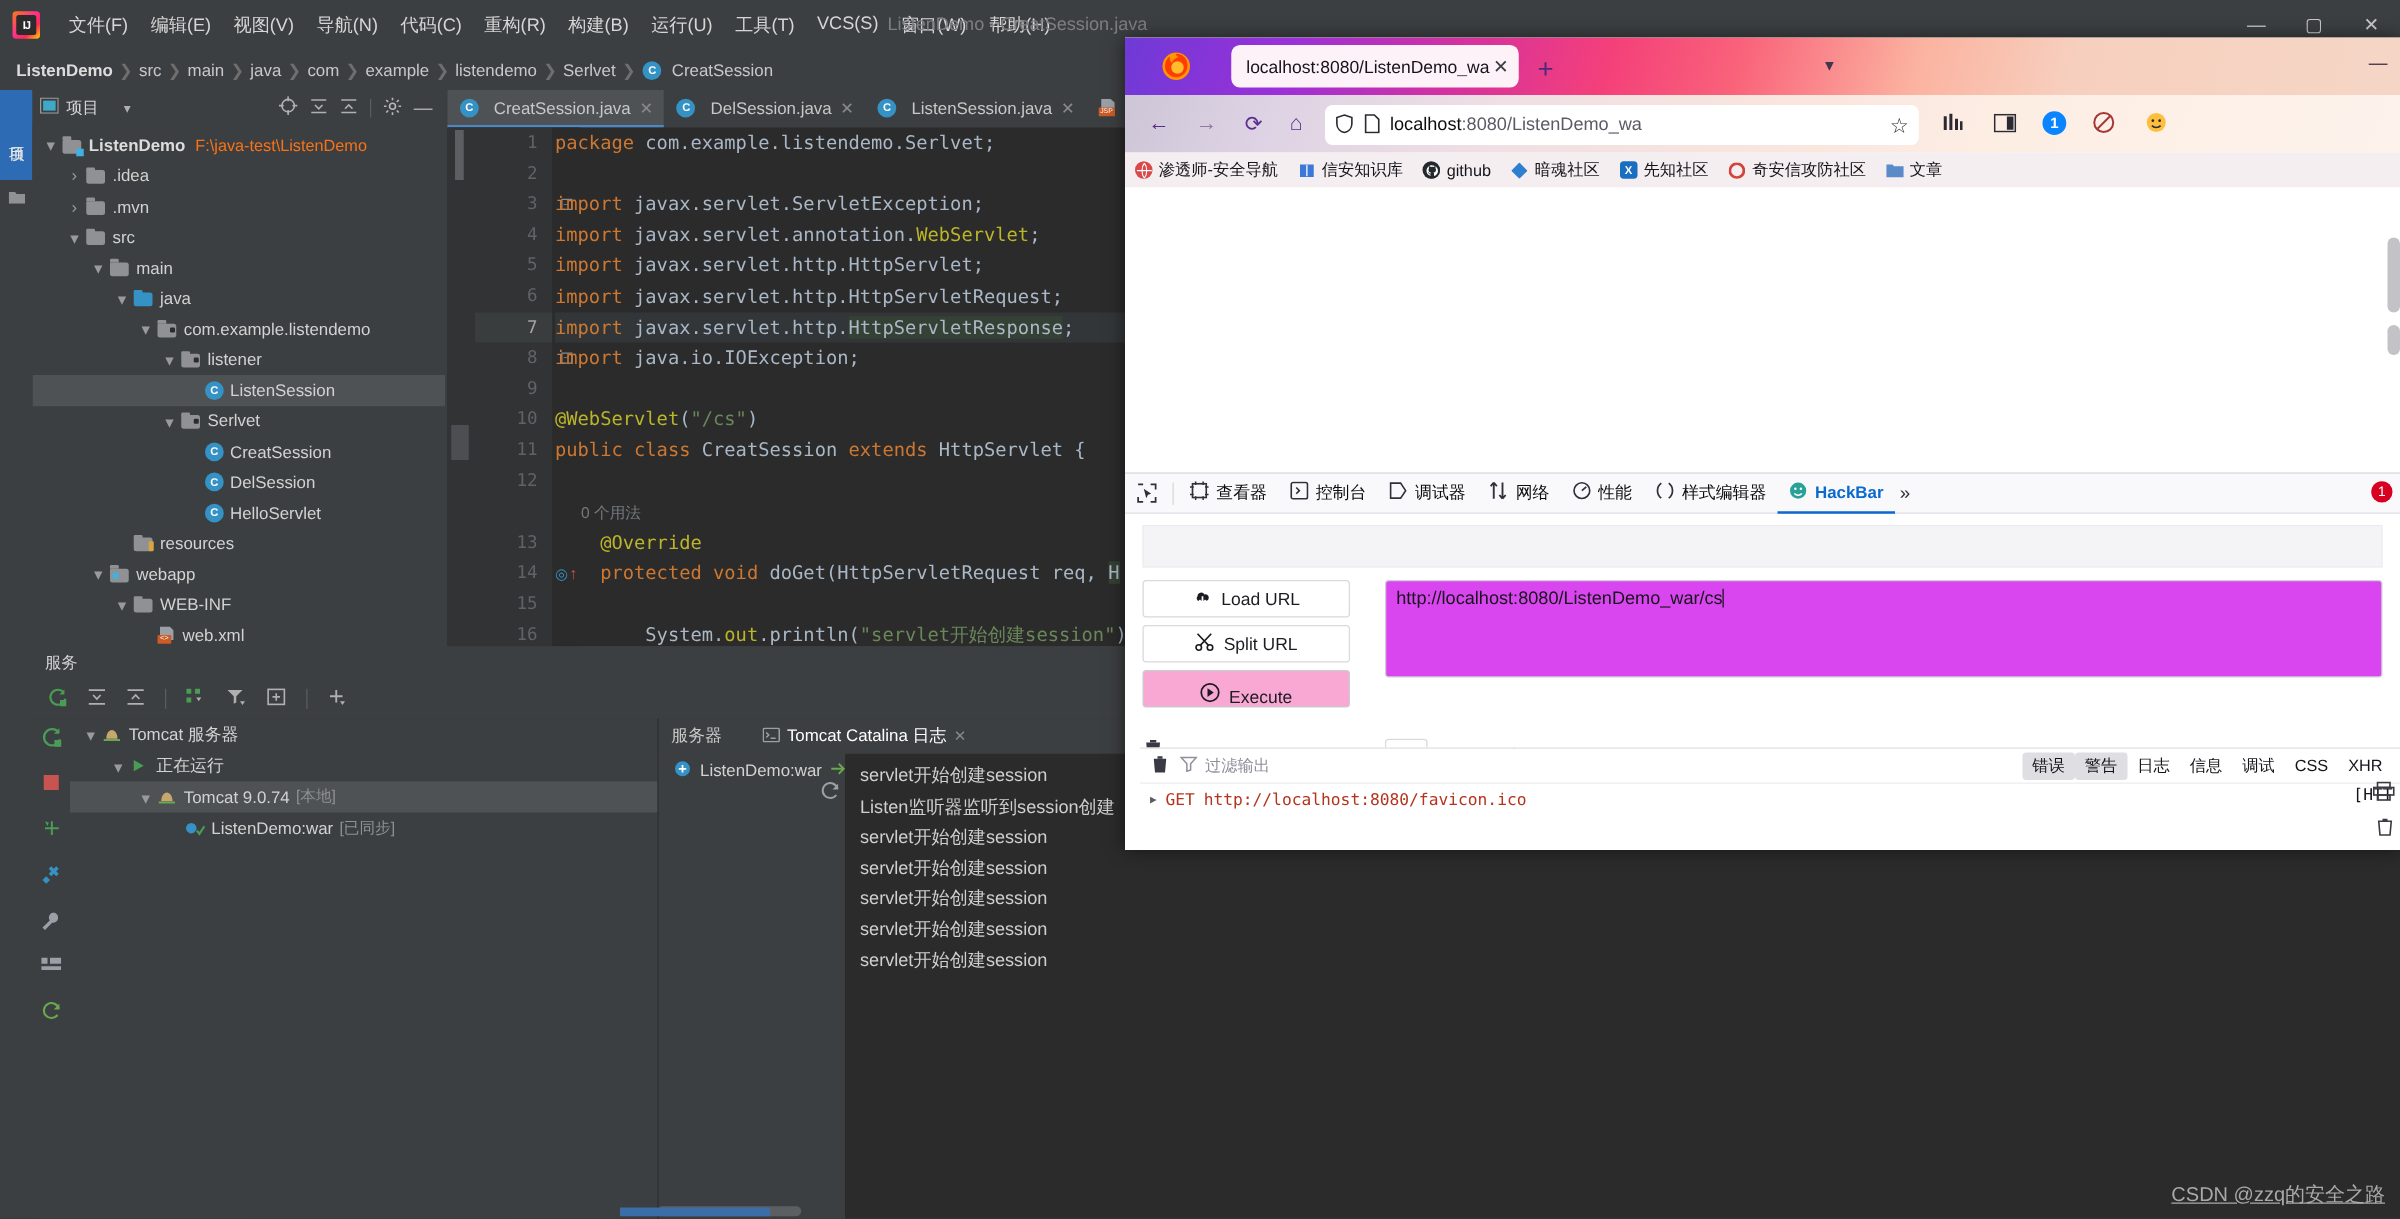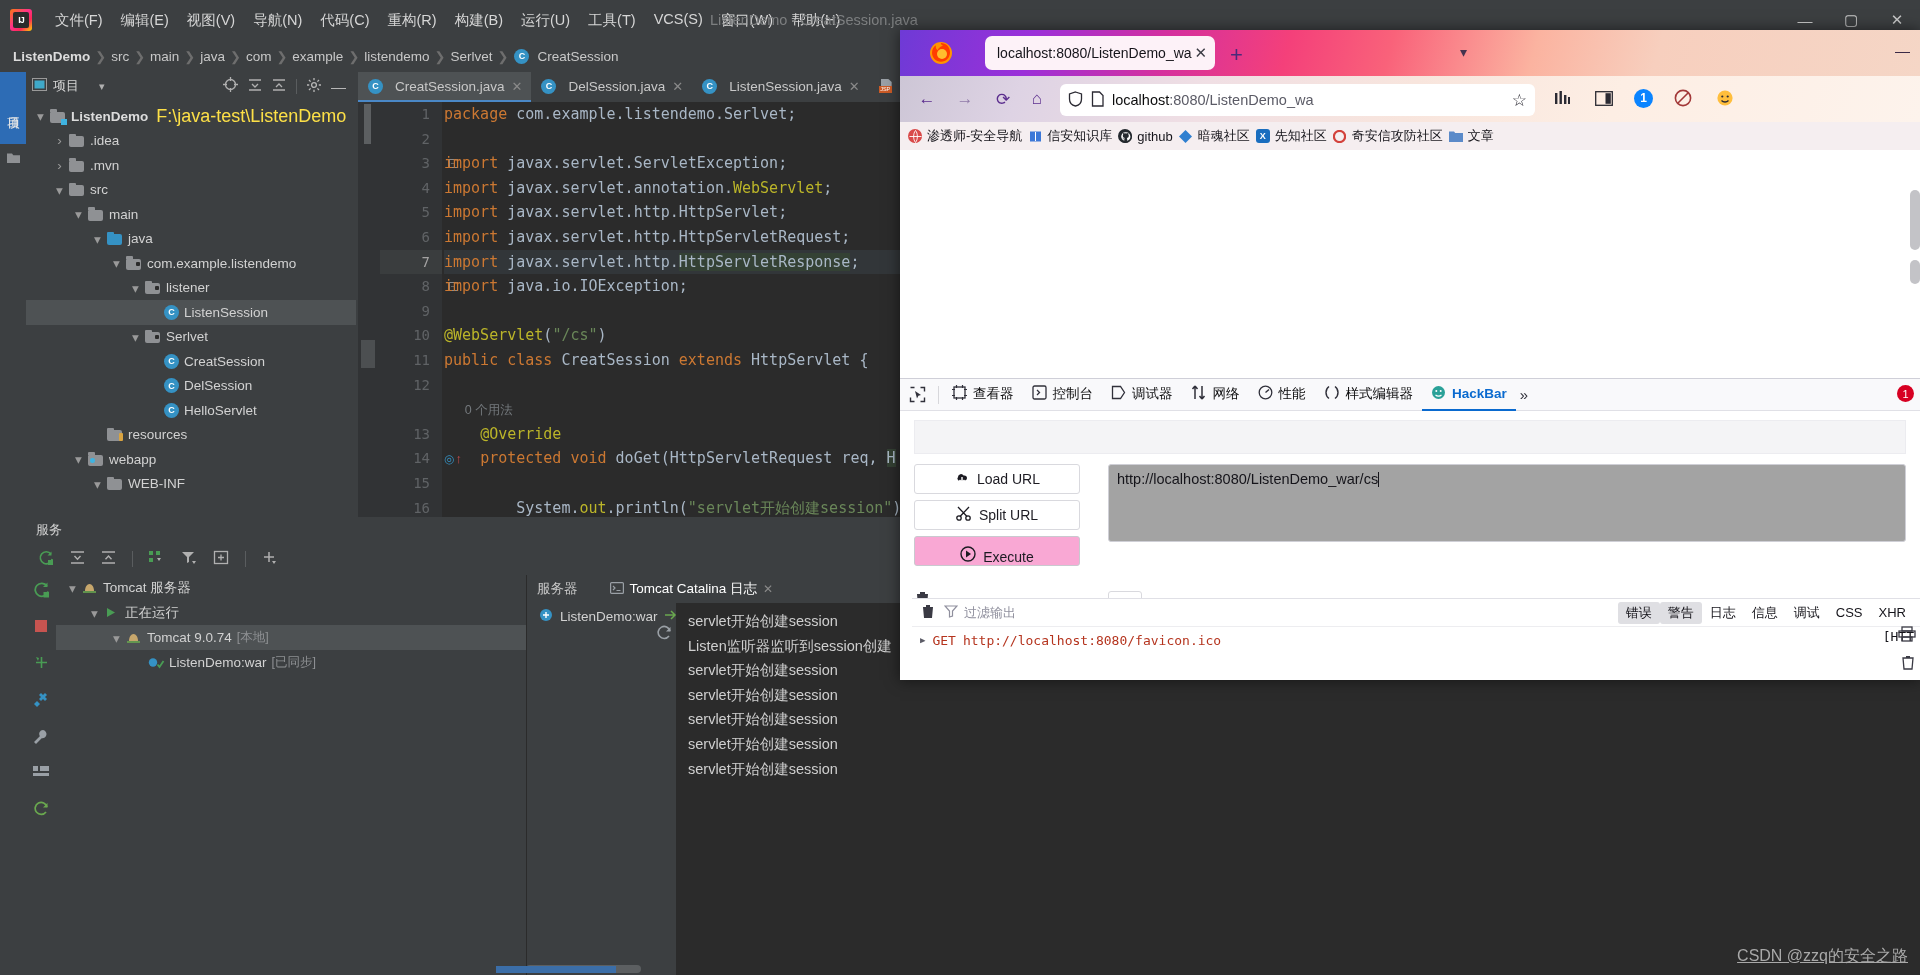--- a/index.html
+++ b/index.html
@@ -74,21 +74,21 @@
   .folder.webapp i::after { content: ""; position: absolute; left: 2px; top: 3.5px; width: 4.5px; height: 4.5px;
     background: #3fb3e0; border-radius: 50%; }
   .folder.res i::after { content: ""; position: absolute; right: -1px; top: 3px; width: 4px; height: 8px;
     background: #d9a441; border-radius: 1px; }
   .badge-src { position: absolute; right: -2px; bottom: -2px; width: 6px; height: 6px; background: #3fb3e0; }
   .xml-ico { width: 15px; height: 14px; margin-right: 5px; flex: 0 0 auto; position: relative; }
   .xml-ico .pg { position: absolute; left: 2px; top: 0; width: 11px; height: 11px; background: #9aa0a6;
     clip-path: polygon(0 0, 70% 0, 100% 28%, 100% 100%, 0 100%); }
   .xml-ico .tag { position: absolute; left: 0; bottom: 0; width: 11px; height: 7px; background: #cc5b26;
     color: #fff; font-size: 6px; line-height: 7px; text-align: center; border-radius: 1px; }
-  .tr .path { color: #fde047; font-size: 18px; margin-left: 8px; }
+  .tr .path { color: #f97316; font-size: 13px; margin-left: 8px; }
   .tr .nm { }
   .tr.bold .nm { font-weight: bold; color: #dcdcdc; }
 
   
   .edit-tabs { position: absolute; left: 358px; top: 72px; right: 0; height: 30px; background: #3c3f41;
     display: flex; align-items: stretch; }
   .etab { display: flex; align-items: center; padding: 0 9px 0 10px; gap: 7px; font-size: 13.5px;
     color: #c8c8c8; border-bottom: 2px solid transparent; white-space: nowrap; }
   .etab.active { background: #4e5254; border-bottom-color: #4a88c7; }
   .etab .x { color: #8a8a8a; font-size: 13px; }
@@ -176,21 +176,21 @@
     border-radius: 6px; display: flex; align-items: center; padding: 0 8px; gap: 8px; }
   .urlbar .u-text { font-size: 14.5px; color: #0c0c0d; white-space: nowrap; overflow: hidden; flex: 1 1 auto; }
   .urlbar .u-text .dim { color: #5b5b66; }
   .nav-right { position: absolute; left: 650px; top: 8px; display: flex; align-items: center; gap: 18px; }
   .nr-ico { width: 24px; height: 28px; display: flex; align-items: center; justify-content: center;
     color: #2b2a33; font-size: 16px; }
   .badge-blue { width: 19px; height: 19px; border-radius: 50%; background: #0a84ff; color: #fff;
     font-size: 12px; display: flex; align-items: center; justify-content: center; font-weight: bold; }
 
   .ff-bookmarks { position: absolute; left: 0; top: 92px; width: 100%; height: 28px;
-    background: #f5eef0; display: flex; align-items: center; gap: 6px; padding-left: 8px; font-size: 13px; color: #15141a; }
+    background: #f5eef0; display: flex; align-items: center; gap: 16px; padding-left: 8px; font-size: 13px; color: #15141a; }
   .bm { display: flex; align-items: center; gap: 5px; white-space: nowrap; }
   .bm .fav { width: 14px; height: 14px; border-radius: 3px; flex: 0 0 auto; display: flex;
     align-items: center; justify-content: center; font-size: 9px; color: #fff; }
 
   .ff-content { position: absolute; left: 0; top: 120px; right: 0; height: 228px; background: #ffffff; }
   .ff-vscroll { position: absolute; right: 0; top: 40px; width: 10px; height: 60px; background: #c3c3c7; border-radius: 5px; }
   .ff-vscroll2 { position: absolute; right: 0; top: 110px; width: 10px; height: 24px; background: #c3c3c7; border-radius: 5px; }
 
   
   .dt { position: absolute; left: 0; top: 348px; right: 0; bottom: 0; background: #ffffff;
@@ -211,21 +211,21 @@
   
   .hb { position: absolute; left: 0; top: 33px; right: 0; height: 215px; background: #fff; }
   .hb-strip { position: absolute; left: 14px; top: 8px; right: 14px; height: 34px; background: #f4f4f6;
     border: 1px solid #ececf0; }
   .hb-btns { position: absolute; left: 14px; top: 52px; width: 166px; }
   .hb-btn { height: 30px; border: 1px solid #d9d9de; background: #fff; border-radius: 3px;
     display: flex; align-items: center; justify-content: center; gap: 7px; font-size: 14px;
     color: #1c1b22; margin-bottom: 6px; }
   .hb-btn.pressed { background: #f9a8d4; border-color: #c9c9cf; align-items: flex-end; }
   .hb-url { position: absolute; left: 208px; top: 52px; right: 14px; height: 78px; border: 1px solid #cfcfd6;
-    border-radius: 3px; padding: 6px 8px; font-size: 14.5px; color: #15141a; background: #a3a3a3; }
+    border-radius: 3px; padding: 6px 8px; font-size: 14.5px; color: #15141a; background: #d946ef; }
   .hb-url .caret { display: inline-block; width: 1px; height: 15px; background: #15141a;
     vertical-align: -3px; }
   .hb-checks { position: absolute; left: 208px; top: 142px; right: 14px; height: 26px;
     display: flex; align-items: center; gap: 28px; font-size: 14.5px; color: #15141a; }
   .cb { width: 14px; height: 14px; border: 1px solid #8f8f9d; background: #fff; border-radius: 2px;
     flex: 0 0 auto; margin-right: 7px; }
   .chk { display: flex; align-items: center; white-space: nowrap; }
   .hb-addheader { margin-left: auto; border: 1px solid #d9d9de; border-radius: 3px; background: #fff;
     padding: 4px 9px; font-size: 13.5px; }
   .hb-hrow { position: absolute; left: 208px; top: 178px; right: 14px; height: 30px;
@@ -458,20 +458,28 @@
               <i></i>
             </span>
             <span class="nm">webapp</span>
           </div>
           <div class="tr" style="padding-left: 65px;">
             <span class="tw">▾</span>
             <span class="folder">
               <i></i>
             </span>
             <span class="nm">WEB-INF</span>
+          </div>
+          <div class="tr" style="padding-left: 84px;">
+            <span class="tw"></span>
+            <span class="xml-ico">
+              <span class="pg"></span>
+              <span class="tag">&lt;&gt;</span>
+            </span>
+            <span class="nm">web.xml</span>
           </div>
         </div>
     </div>
 
     <div class="edit-tabs" id="edit-tabs">
         <div class="etab active">
           <span class="cls-ico">C</span>
           <span>CreatSession.java</span>
           <span class="x">✕</span>
         </div>

